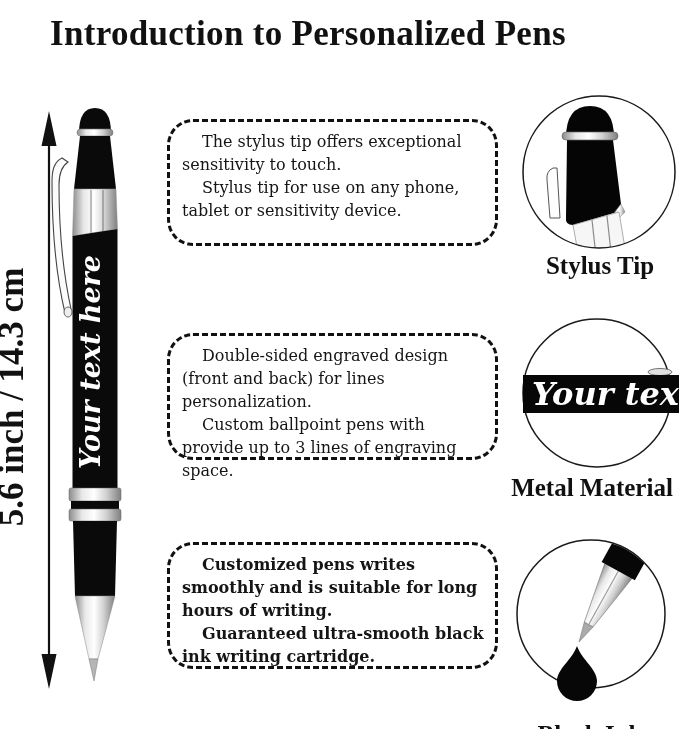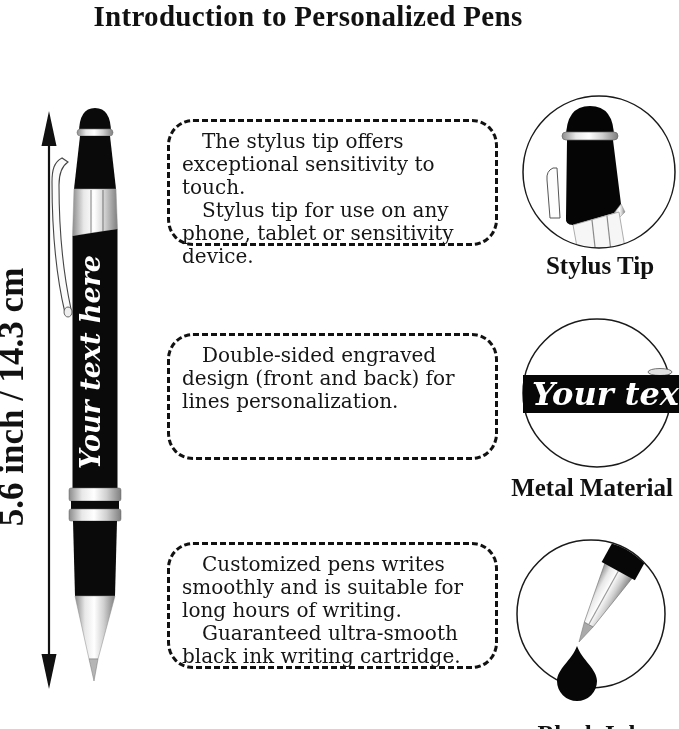--- a/index.html
+++ b/index.html
@@ -1,33 +1,33 @@
 <!DOCTYPE html>
 <html><head>
 <meta charset="utf-8">
 <style>
   html,body{margin:0;padding:0;background:#fff;}
   .stage{
     position:relative;width:679px;height:729px;background:#ffffff;
     font-family:"Liberation Serif",serif;color:#111;overflow:hidden;
   }
   .page-title{
-    position:absolute;top:0;left:0;width:616px;text-align:center;
-    font-size:29px;font-weight:bold;letter-spacing:.3px;white-space:nowrap;
+    position:absolute;top:14px;left:0;width:616px;text-align:center;
+    font-size:35px;font-weight:bold;letter-spacing:.3px;white-space:nowrap;
   }
   .feature-box{
     position:absolute;left:167px;width:331px;box-sizing:border-box;
     border:3px dashed #111;border-radius:26px;
     padding:8px 8px 0 12px;
-    font-family:"DejaVu Serif",serif;font-size:20px;line-height:23px;color:#151515;
+    font-family:"DejaVu Serif",serif;font-size:16px;line-height:23px;color:#151515;
   }
   .feature-box p{margin:0;text-indent:20px;}
   #box1{top:119px;height:127px;}
   #box2{top:333px;height:127px;}
-  #box3{top:542px;height:127px;}
+  #box3{top:542px;height:127px;font-weight:bold;}
   svg{position:absolute;display:block;}
   #pen-svg{left:0;top:0;}
   #fig1-svg{left:515px;top:88px;}
   #fig2-svg{left:512px;top:315px;}
   #fig3-svg{left:512px;top:530px;}
   .fig-label{
     position:absolute;text-align:center;font-size:25px;font-weight:bold;color:#111;
     white-space:nowrap;
   }
   #label-stylus{left:510px;top:252px;width:180px;}
@@ -89,20 +89,21 @@
     </g>
   </svg>
 
   <div id="box1" class="feature-box">
     <p>The stylus tip offers exceptional sensitivity to touch.</p>
     <p>Stylus tip for use on any phone, tablet or sensitivity device.</p>
   </div>
 
   <div id="box2" class="feature-box">
     <p>Double-sided engraved design (front and back) for lines personalization.</p>
+    <p>Custom ballpoint pens with provide up to 3 lines of engraving space.</p>
   </div>
 
   <div id="box3" class="feature-box">
     <p>Customized pens writes smoothly and is suitable for long hours of writing.</p>
     <p>Guaranteed ultra-smooth black ink writing cartridge.</p>
   </div>
 
   <svg id="fig1-svg" width="164" height="176" viewBox="0 0 164 176">
     <defs>
       <clipPath id="clipFig1">

